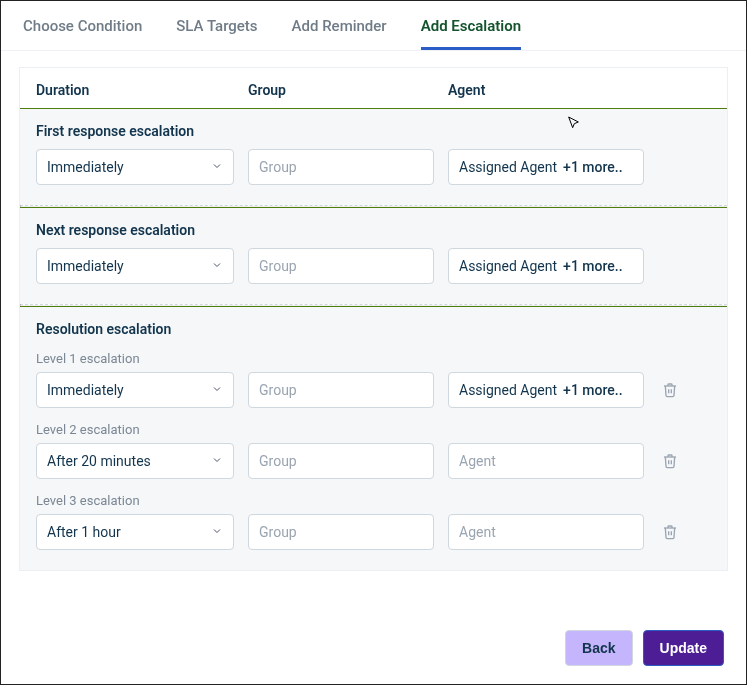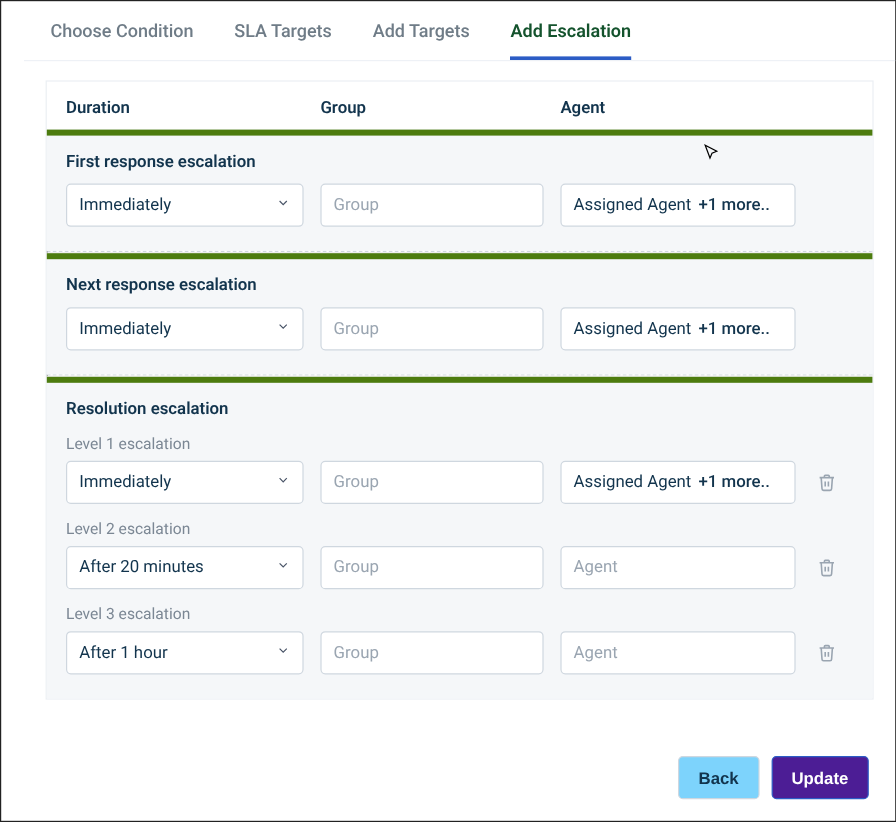--- a/index.html
+++ b/index.html
@@ -10,21 +10,20 @@
     color: #12344d;
     background: #fff;
   }
   .window {
     width: 747px;
     height: 685px;
     border: 1px solid #222;
     position: relative;
     display: flex;
     flex-direction: column;
-    padding-left: 19px;
   }
   .tabs {
     display: flex;
     gap: 34px;
     padding: 16px 22px 0 22px;
     border-bottom: 1px solid #eef1f6;
   }
   .tab {
     color: #6f7c87;
     font-weight: 500;
@@ -52,21 +51,21 @@
     padding: 14px 16px 10px 16px;
     font-weight: 600;
     color: #12344d;
   }
   .col-dur   { flex: 0 0 212px; }
   .col-group { flex: 0 0 200px; }
   .col-agent { flex: 1; }
   .section {
     background: #f5f7f9;
     padding: 14px 16px 20px 16px;
-    border-top: 5px solid #4d7c0f;
+    border-top: 1px solid #4d7c0f;
   }
   .sep {
     border-top: 1px dashed #cfd7df;
     margin: 0;
   }
   .section-title {
     font-weight: 600;
     color: #12344d;
     margin-bottom: 10px;
   }
@@ -122,21 +121,21 @@
     padding: 16px 22px 18px 22px;
   }
   .btn {
     height: 36px;
     border-radius: 4px;
     font-size: 14px;
     font-weight: 600;
     padding: 0 16px;
     cursor: pointer;
     border: 1px solid #cfd7df;
-    background: #7dd3fc;
+    background: #c4b5fd;
     color: #12344d;
   }
   .btn.primary {
     background: #4c1d95;
     border-color: #2c5cc5;
     color: #fff;
   }
   .cursor-ptr {
     position: absolute;
     width: 16px;
@@ -145,21 +144,21 @@
   }
 </style>
 </head>
 <body>
 
 <div class="window">
 
   <div class="tabs">
     <div class="tab">Choose Condition</div>
     <div class="tab">SLA Targets</div>
-    <div class="tab">Add Targets</div>
+    <div class="tab">Add Reminder</div>
     <div class="tab active">Add Escalation</div>
   </div>
 
   <div class="body-scroll">
     <div class="panel">
 
       <div class="cols-header">
         <div class="col-dur">Duration</div>
         <div class="col-group">Group</div>
         <div class="col-agent">Agent</div>

